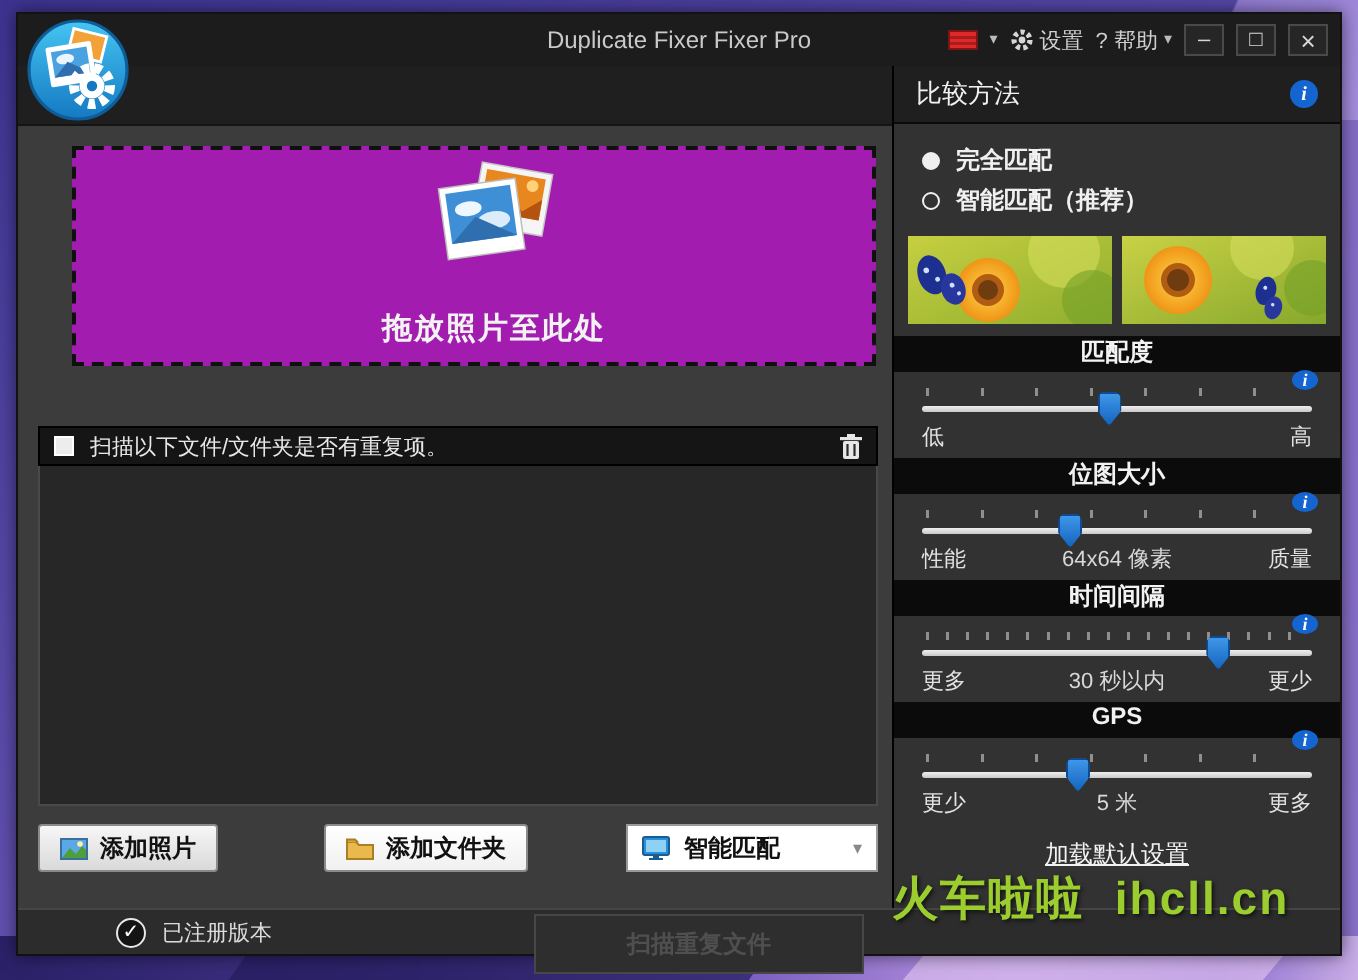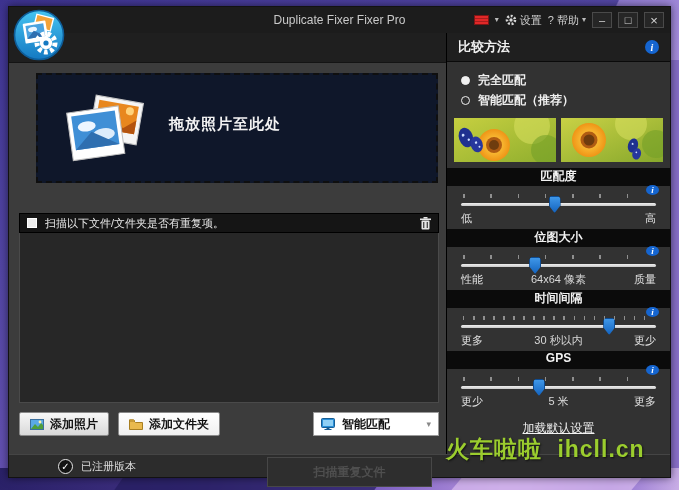--- a/index.html
+++ b/index.html
@@ -38,49 +38,49 @@
   .main{flex:1 1 auto;display:flex;min-height:0;}
   .left{width:437px;flex:0 0 437px;display:flex;flex-direction:column;background:#3c3c3c;}
   .left-strip{height:30px;background:#1f1f1f;border-bottom:1px solid #141414;}
   .left-body{flex:1;position:relative;}
 
   
   .logo{position:absolute;left:4px;top:2px;width:52px;height:52px;z-index:5;}
 
   
   .dropzone{margin:10px 8px 0 27px;height:110px;border:2px dashed #0f0f0f;
-    background:#0f172a;display:flex;align-items:center;padding-left:20px;gap:19px;}
+    background:#a21caf;display:flex;align-items:center;padding-left:20px;gap:19px;flex-direction:column;}
   .dz-text h3{margin:0 0 7px 0;font-size:15px;color:#f2f2f2;letter-spacing:1px;}
   .dz-text p{margin:0;font-size:12px;color:#b5b5b5;line-height:1.5;width:272px;}
 
   
   .filelist{margin:30px 7px 0 10px;}
   .fl-header{height:20px;background:#151515;display:flex;align-items:center;
     padding:8px 7px;gap:8px;border:1px solid #000;}
   .fl-check{width:10px;height:10px;background:#ededed;border:1px solid #fff;}
   .fl-label{font-size:11px;color:#e8e8e8;}
   .fl-trash{margin-left:auto;display:flex;}
   .fl-body{height:170px;background:#272727;border:1px solid #4a4a4a;border-top:none;}
 
   
   .actions{margin:9px 7px 0 10px;display:flex;align-items:center;gap:9px;}
   .btn{height:24px;display:flex;align-items:center;gap:6px;padding:0 10px;
     font-size:12px;font-weight:bold;color:#111;border:1px solid #8a8a8a;border-radius:2px;
     background:linear-gradient(180deg,#f7f7f7,#d9d9d9);cursor:pointer;}
-  .btn.white{background:linear-gradient(180deg,#ffffff,#f0f0f0);}
+  .btn.white{background:linear-gradient(180deg,#ffffff,#f0f0f0);margin-left:44px;}
   .spacer{flex:1;}
   .dropdown{width:126px;height:24px;background:#fff;border:1px solid #9a9a9a;
     display:flex;align-items:center;gap:7px;padding:0 7px;font-size:12px;font-weight:bold;color:#111;cursor:pointer;}
   .dd-chev{margin-left:auto;color:#888;font-size:9px;}
 
   
   .right{flex:1;background:#323232;border-left:1px solid #000;display:flex;flex-direction:column;min-width:0;}
   .rp-header{height:29px;background:#1f1f1f;border-bottom:1px solid #0a0a0a;
     display:flex;align-items:center;padding:0 11px;}
-  .rp-header .hdr-label{color:#f0f0f0;font-size:13px;font-weight:bold;}
+  .rp-header .hdr-label{color:#f0f0f0;font-size:13px;font-weight:normal;}
   .info{margin-left:auto;width:14px;height:14px;border-radius:50%;background:#1565d0;
     color:#fff;font-size:10px;font-style:italic;font-weight:bold;
     display:flex;align-items:center;justify-content:center;font-family:"Liberation Serif",serif;cursor:pointer;}
   .radios{padding:8px 14px 4px;}
   .radio-row{display:flex;align-items:center;gap:8px;height:20px;cursor:pointer;}
   .radio-dot{width:9px;height:9px;border-radius:50%;border:1.5px solid #f0f0f0;background:transparent;flex:0 0 auto;}
   .radio-dot.filled{background:#f0f0f0;}
   .radio-label{color:#f0f0f0;font-size:12px;font-weight:bold;}
   .samples{display:flex;justify-content:space-between;padding:4px 7px 6px;}
   .sample{width:102px;height:44px;display:block;}

